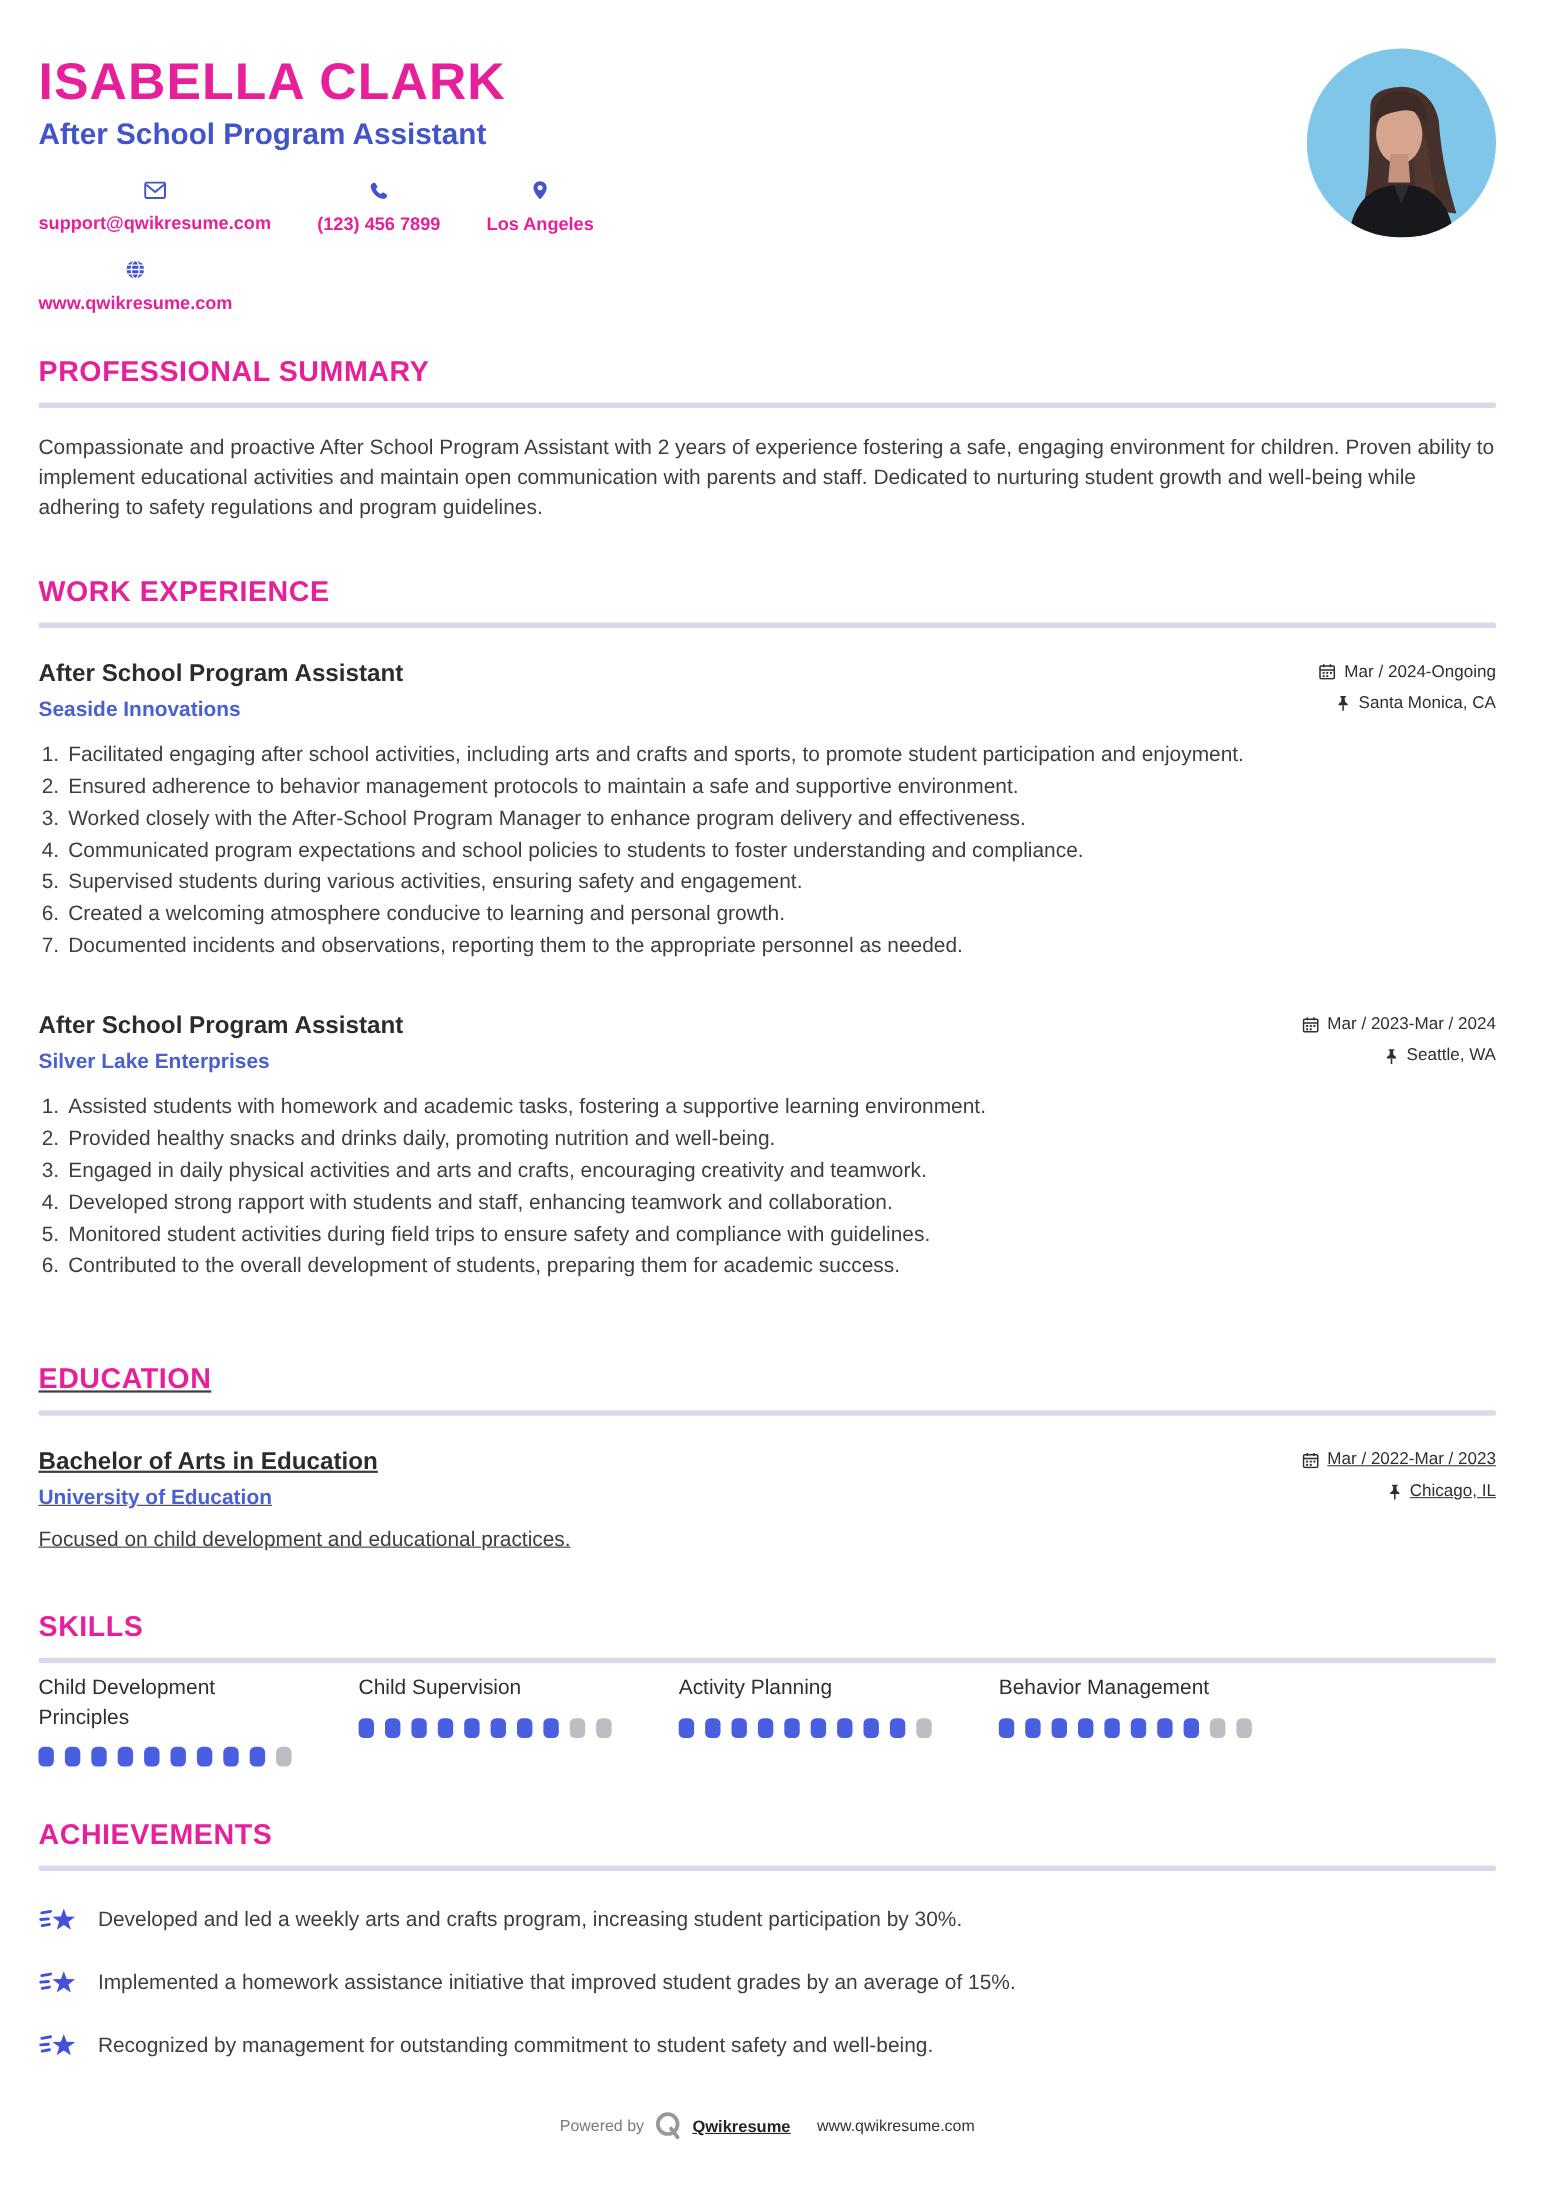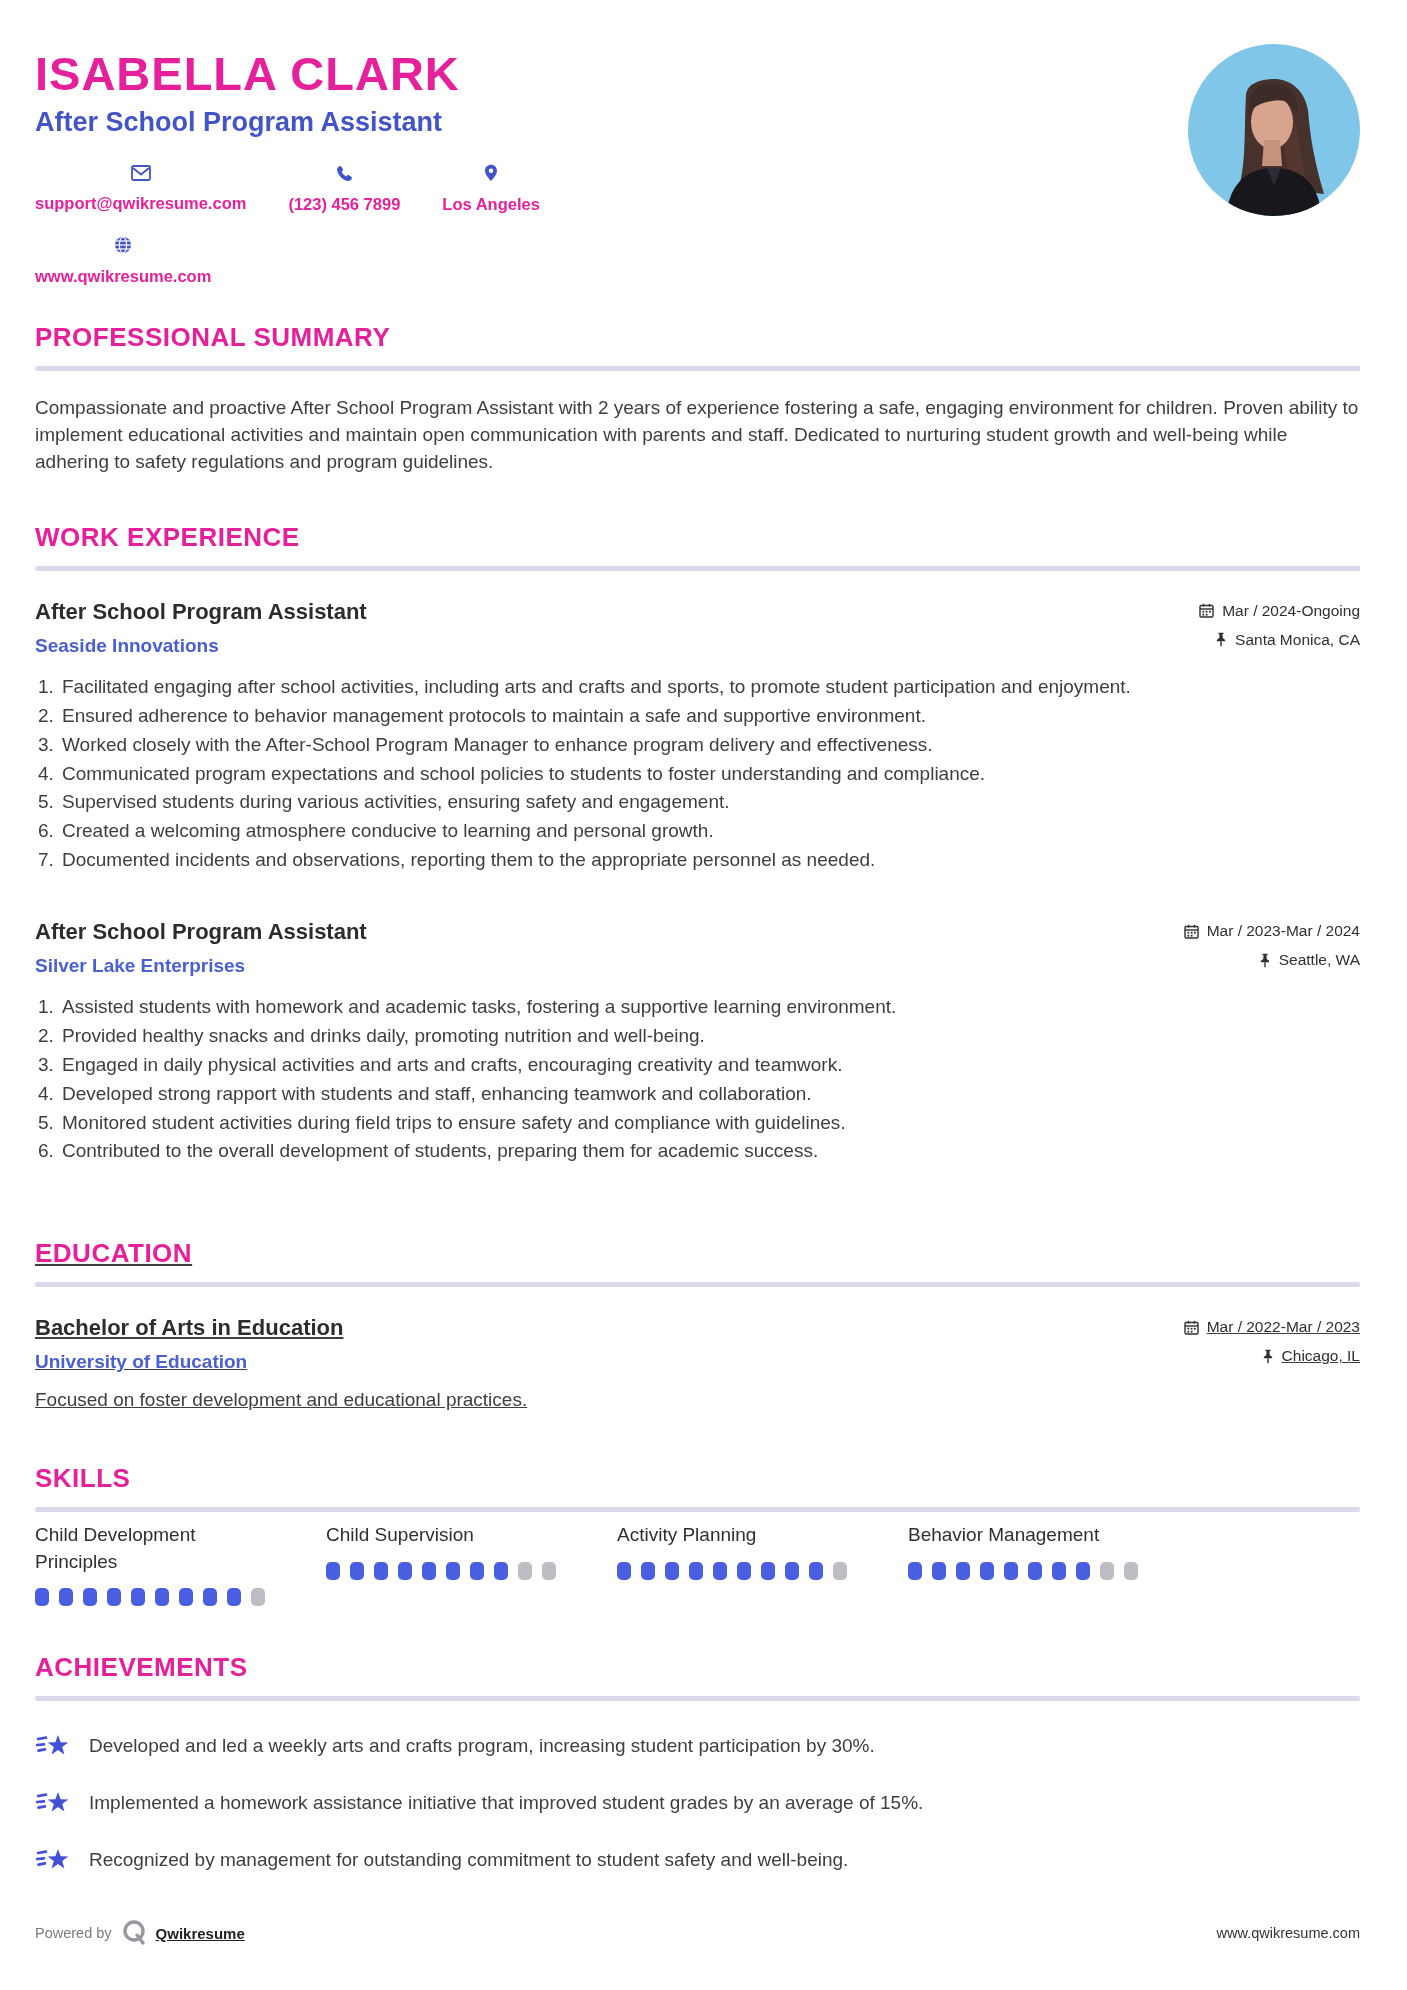--- a/index.html
+++ b/index.html
@@ -40,21 +40,21 @@
   .skills-section { margin-top:52px; }
   .skills-grid { display:grid; grid-template-columns:repeat(4,260px); margin-top:10px; align-items:start;gap:31px; }
   .skill-name { font-size:19px; font-weight:500; color:#2f2f33; max-width:225px; line-height:1.4; }
   .dots { display:flex; gap:10px; margin-top:13px; }
   .dot { width:14px; height:18px; border-radius:5px; background:#bdbdc3; }
   .dot.on { background:#4a5fe0; }
   .ach-section { margin-top:46px; }
   .ach-list { margin-top:30px; display:flex; flex-direction:column; gap:27px; }
   .ach-item { display:flex; align-items:center; gap:18px; font-size:19px; color:#3e3e42; }
   
-  .footer { margin-top:auto; display:flex; align-items:center; justify-content:space-between;gap:24px; }
+  .footer { margin-top:auto; display:flex; align-items:center; justify-content:center;gap:24px; }
   .footer-left { display:flex; align-items:center; gap:9px; }
   .powered { font-size:14.5px; color:#7a7a80; }
   .brand { font-size:15px; font-weight:700; color:#222226; text-decoration:underline; cursor:pointer; }
   .site { font-size:14.5px; color:#333337; }
 </style>
 </head>
 <body>
 
 <div class="page">
 
@@ -250,21 +250,21 @@
             <span class="icon">
               <svg width="12" height="15" viewBox="0 0 12 15">
                   <path d="M3.5 0.8 H8.5 V2.2 H7.4 L7.8 6.2 C9.4 6.9 10.3 8 10.3 9.2 H1.7 C1.7 8 2.6 6.9 4.2 6.2 L4.6 2.2 H3.5 Z" fill="#2f2f33"></path>
                   <line x1="6" y1="9.2" x2="6" y2="14.2" stroke="#2f2f33" stroke-width="1.4"></line>
                 </svg>
             </span>
             <span>Chicago, IL</span>
           </div>
         </div>
       </div>
-      <p class="edu-desc">Focused on foster development and educational practices.</p>
+      <p class="edu-desc">Focused on child development and educational practices.</p>
     </div>
   </div>
 
   <div class="skills-section">
     <div class="section-heading">SKILLS</div>
     <div class="divider"></div>
     <div class="skills-grid">
       <div class="skill">
         <div class="skill-name">Child Development Principles</div>
         <div class="dots">

